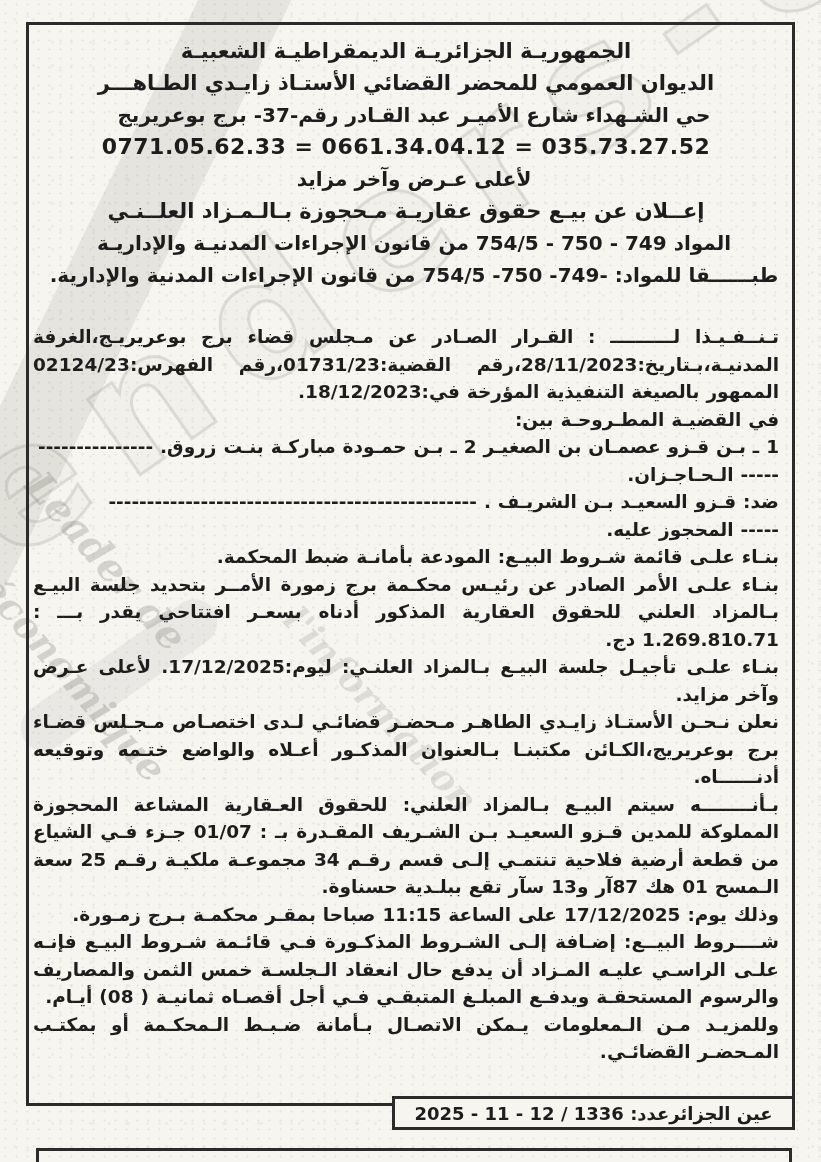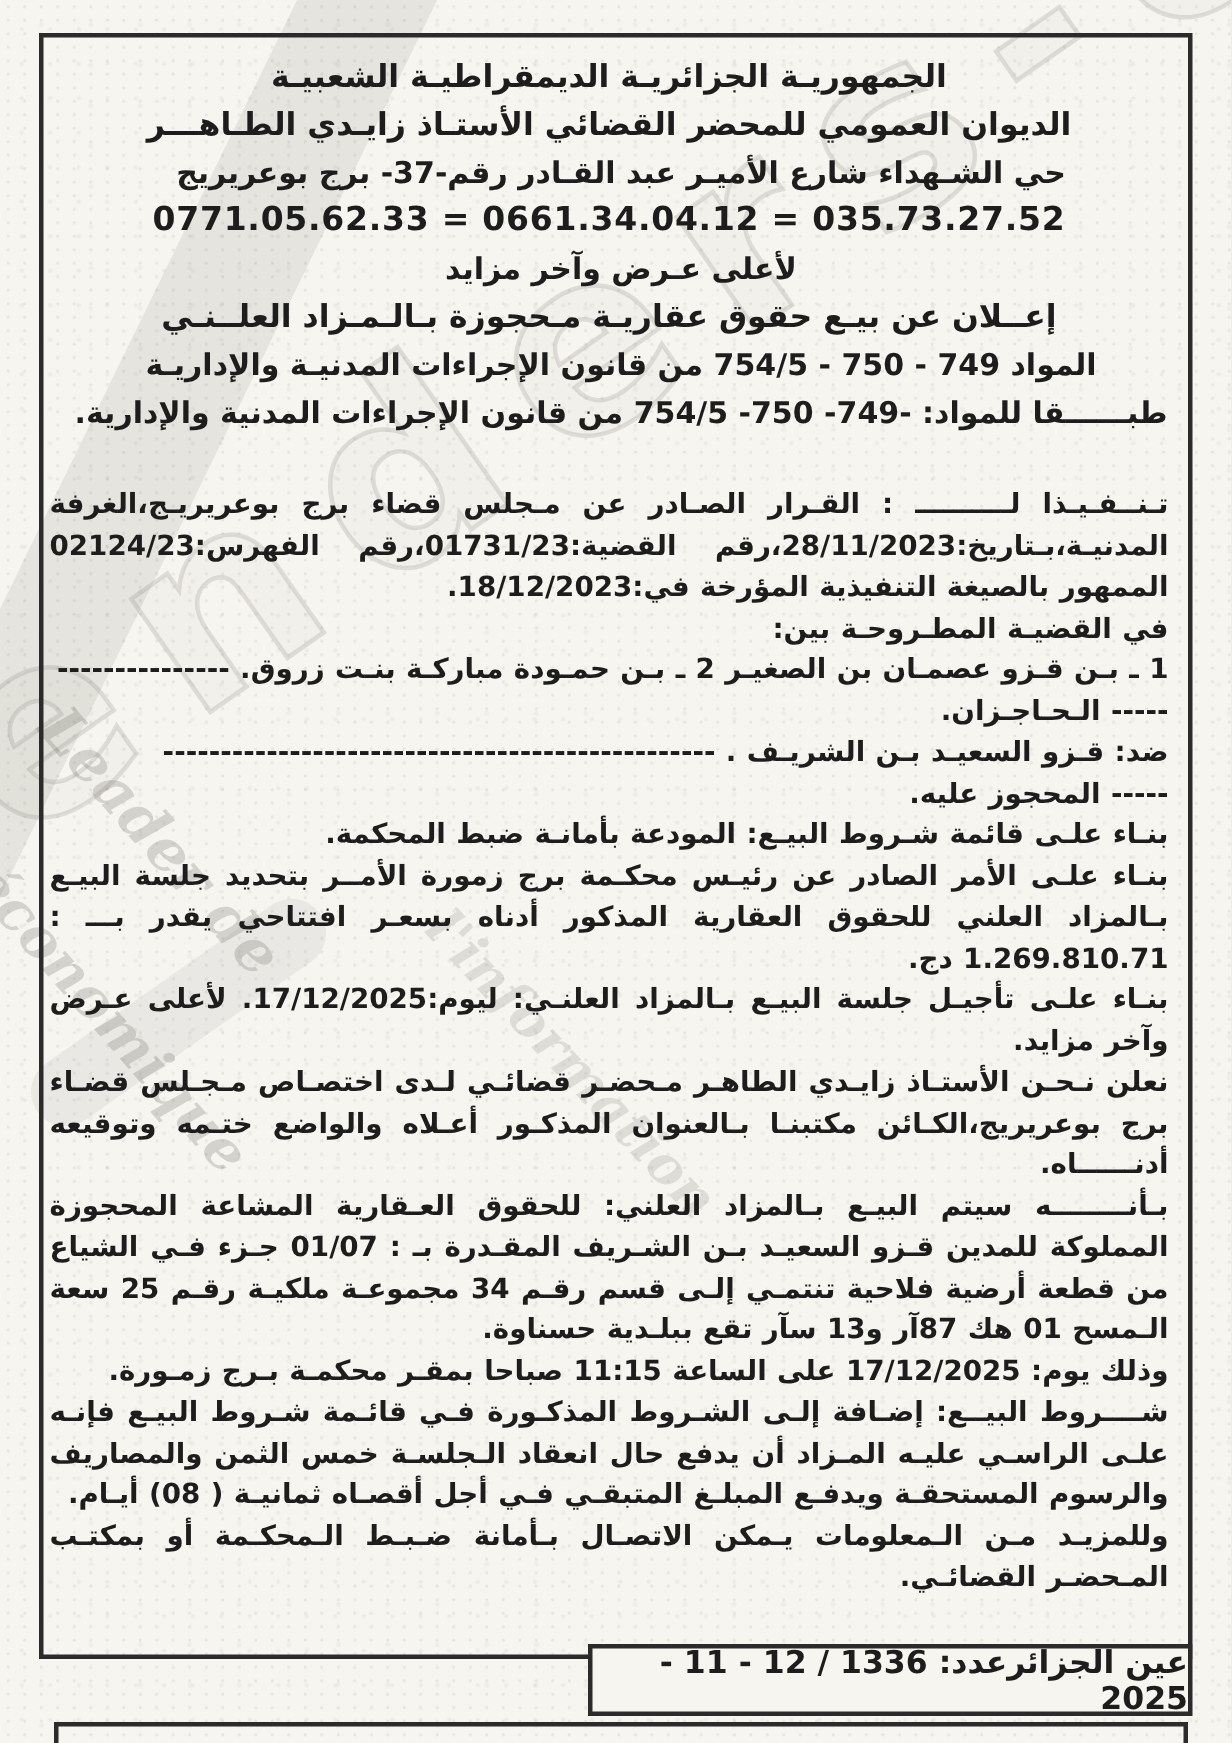--- a/index.html
+++ b/index.html
@@ -64,26 +64,26 @@
   .body-par{
     font-size:18.5px;font-weight:bold;line-height:27.5px;
     text-align:justify;text-align-last:right;
     word-spacing:.5px;
   }
   .gap-top{margin-top:32px;}
   .gap-sm{margin-top:0;}
   
   .stamp{
     position:absolute;z-index:3;
-    left:392px;top:1096px;width:403px;height:48px;
+    left:392px;top:1096px;width:403px;height:34px;
     border:3px solid #2b2b2b;box-sizing:border-box;
     background:#f6f5f0;
     display:flex;align-items:center;justify-content:center;
     direction:rtl;
-    font-size:21px;font-weight:bold;
+    font-size:18px;font-weight:bold;
   }
   
   .next-box{
     position:absolute;z-index:1;
     left:36px;top:1148px;width:756px;height:16px;
     border:3px solid #2b2b2b;border-bottom:none;
     box-sizing:border-box;
   }
 </style>
 </head>

